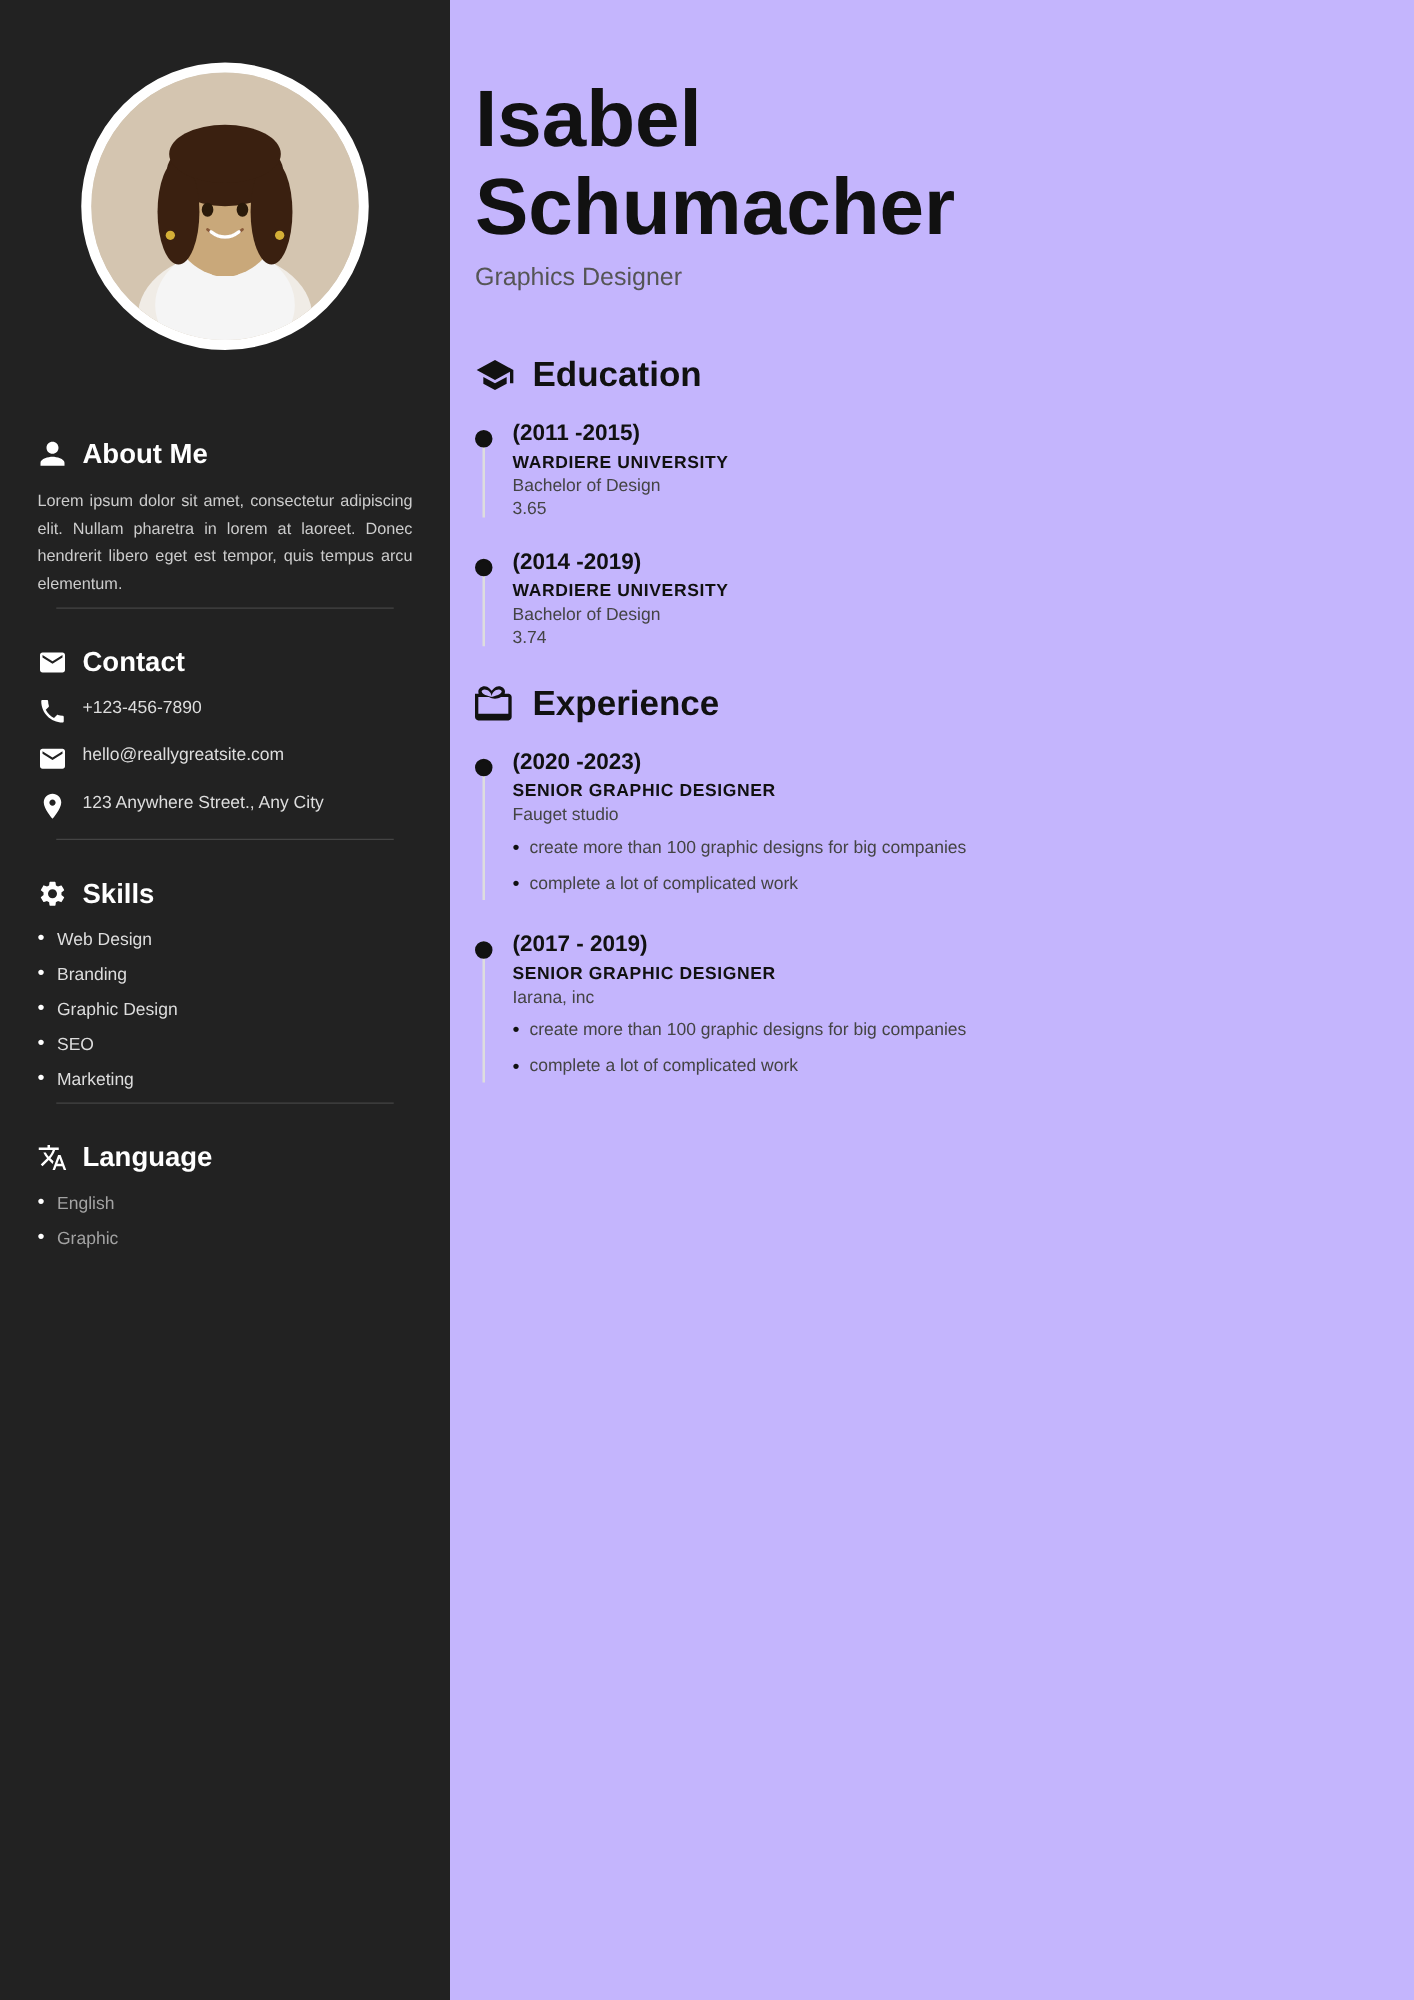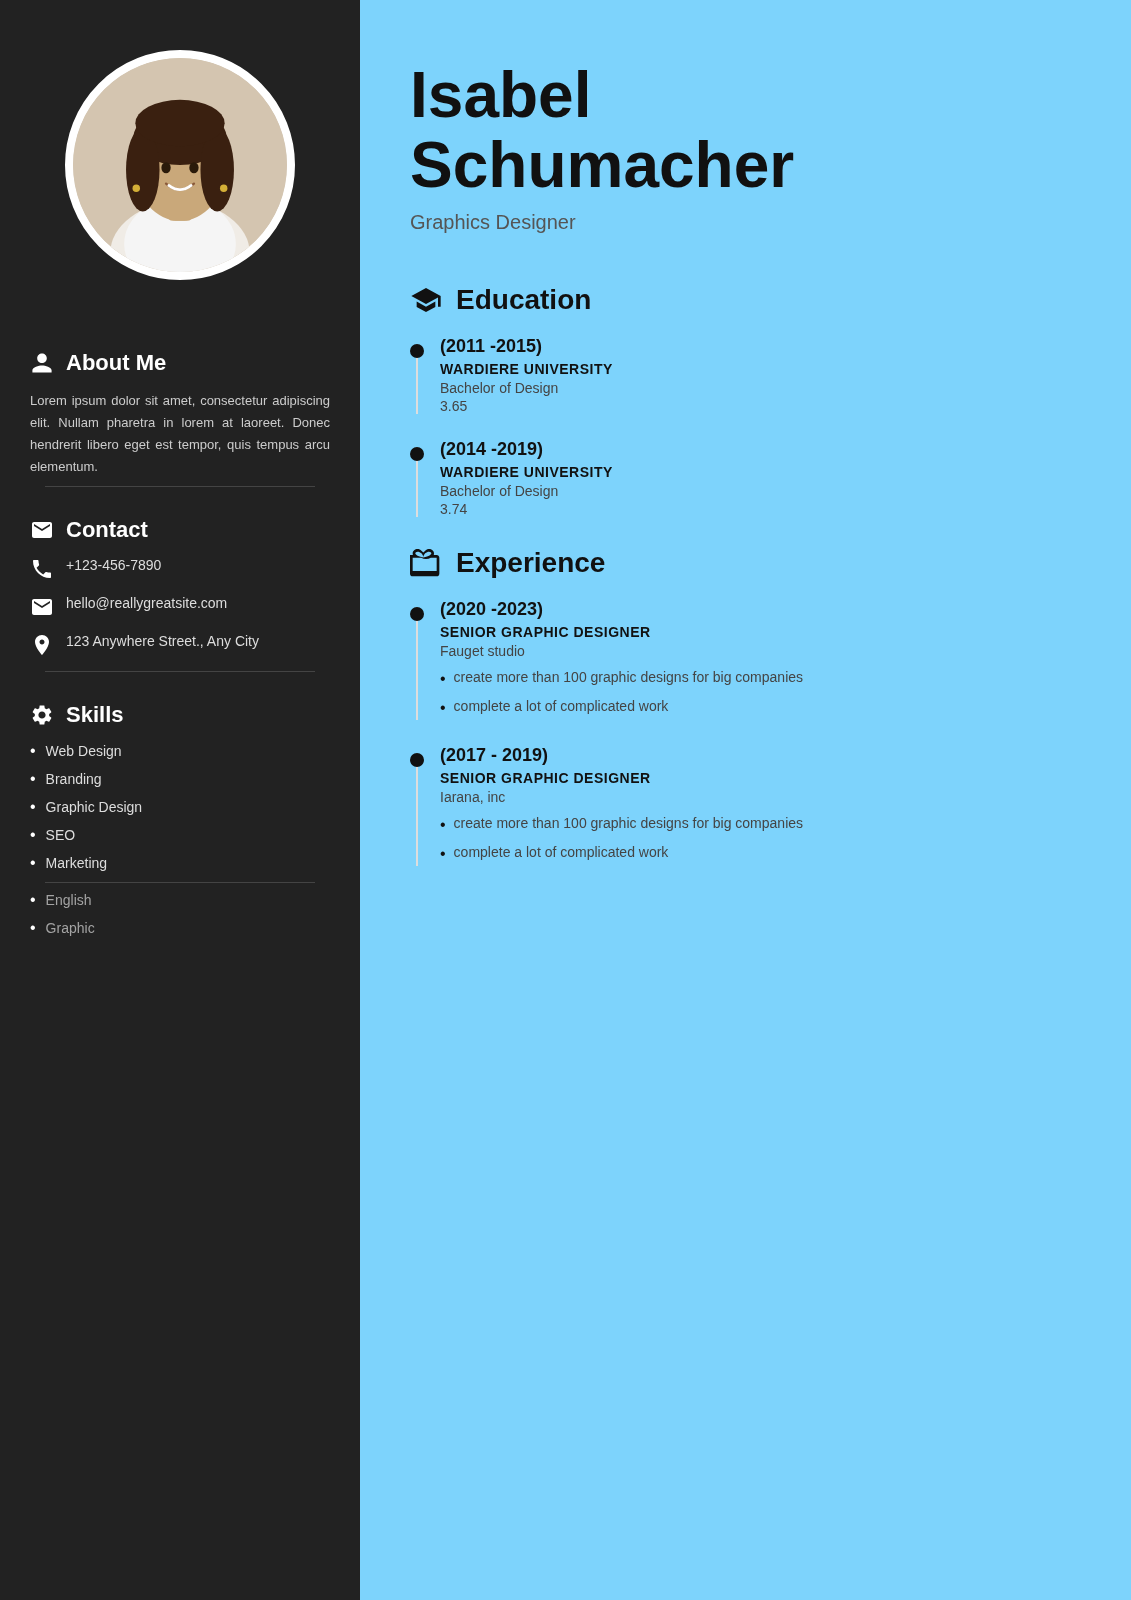--- a/index.html
+++ b/index.html
@@ -122,22 +122,22 @@
 
     .lang-list li::before {
       content: '•';
       color: #fff;
       font-size: 16px;
     }
 
     
     .main {
       flex: 1;
-      padding: 60px 50px 40px 50px;
-      background: #7dd3fc;
+      padding: 60px 50px 40px 20px;
+      background: #c4b5fd;
     }
 
     .name-title {
       margin-bottom: 50px;
     }
 
     .name-title h1 {
       font-size: 64px;
       font-weight: 900;
       color: #111;
@@ -369,20 +369,26 @@
       <li>
           <span>SEO</span>
         </li>
       <li>
           <span>Marketing</span>
         </li>
     </ul>
 
     <div class="sidebar-divider"></div>
 
+    <div class="section-heading">
+      <svg class="svg-icon" viewBox="0 0 24 24" fill="white">
+        <path d="M12.87 15.07l-2.54-2.51.03-.03c1.74-1.94 2.98-4.17 3.71-6.53H17V4h-7V2H8v2H1v1.99h11.17C11.5 7.92 10.44 9.75 9 11.35 8.07 10.32 7.3 9.19 6.69 8h-2c.73 1.63 1.73 3.17 2.98 4.56l-5.09 5.02L4 19l5-5 3.11 3.11.76-2.04zM18.5 10h-2L12 22h2l1.12-3h4.75L21 22h2l-4.5-12zm-2.62 7l1.62-4.33L19.12 17h-3.24z"></path>
+      </svg>
+      <h2>Language</h2>
+    </div>
 
     <ul class="lang-list">
       <li>
           <span>English</span>
         </li>
       <li>
           <span>Graphic</span>
         </li>
     </ul>
 

